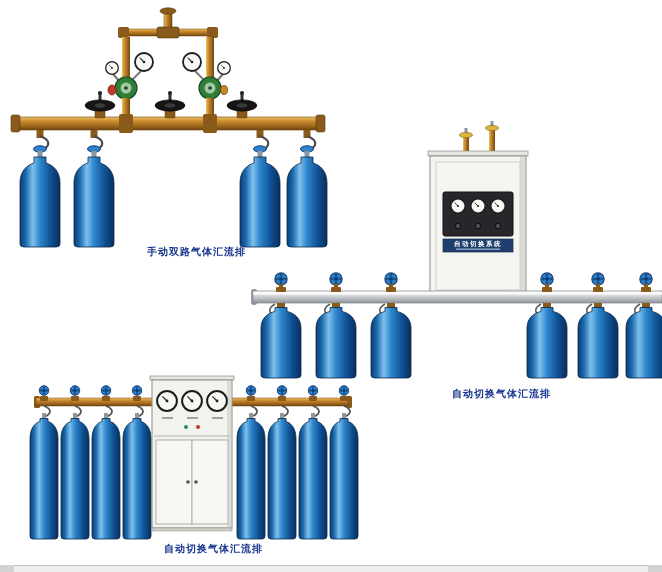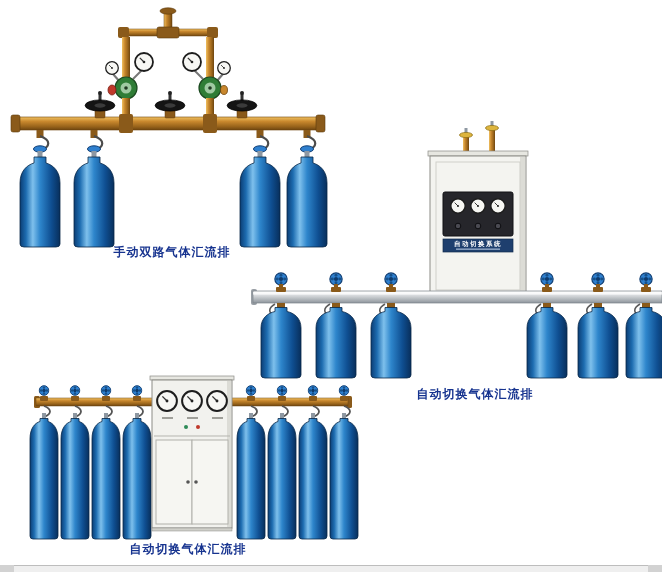--- a/index.html
+++ b/index.html
@@ -2,22 +2,22 @@
 <html><head>
 <meta charset="utf-8">
 <style>
   html,body{margin:0;padding:0;background:#ffffff;}
   .page{
     position:relative;width:662px;height:572px;background:#ffffff;
     overflow:hidden;font-family:"Liberation Sans","DejaVu Sans",sans-serif;
   }
   .art{position:absolute;left:0;top:0;}
   .caption{
-    position:absolute;color:#16338f;font-size:12px;font-weight:bold;
-    letter-spacing:1px;text-align:center;line-height:14px;white-space:nowrap;
+    position:absolute;color:#16338f;font-size:10px;font-weight:bold;
+    letter-spacing:1px;text-align:right;line-height:14px;white-space:nowrap;
   }
   .cab-label{
     position:absolute;left:443px;top:240px;width:70px;color:#ffffff;
     font-size:6.5px;font-weight:bold;letter-spacing:1.5px;text-align:center;
     line-height:8px;
   }
   .cap1{left:98px;top:245px;width:148px;}
   .cap2{left:399px;top:387px;width:152px;}
   .cap3{left:113px;top:542px;width:150px;}
 </style>

